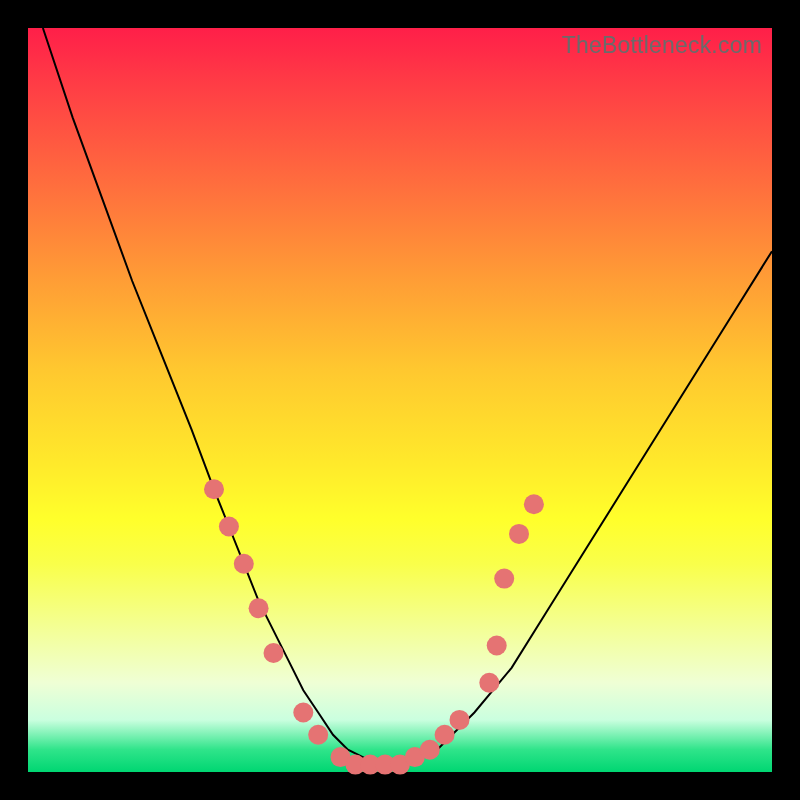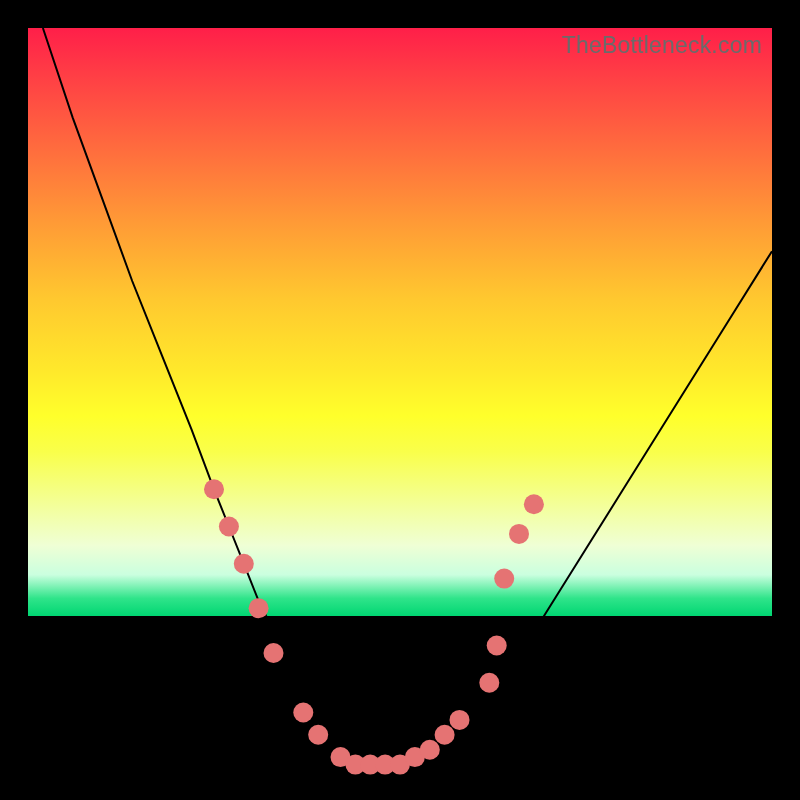--- a/index.html
+++ b/index.html
@@ -9,21 +9,21 @@
     height: 800px;
     background: #000;
     font-family: Arial, Helvetica, sans-serif;
     overflow: hidden;
   }
   .frame {
     position: absolute;
     left: 28px;
     top: 28px;
     width: 744px;
-    height: 588px;
+    height: 744px;
     background: linear-gradient(to bottom,
       #ff1f49 0%,
       #ff3e45 8%,
       #ff6a3e 20%,
       #ff9a36 33%,
       #ffc82f 46%,
       #ffe82b 58%,
       #ffff2b 66%,
       #f9ff4a 72%,
       #efffd5 88%,

